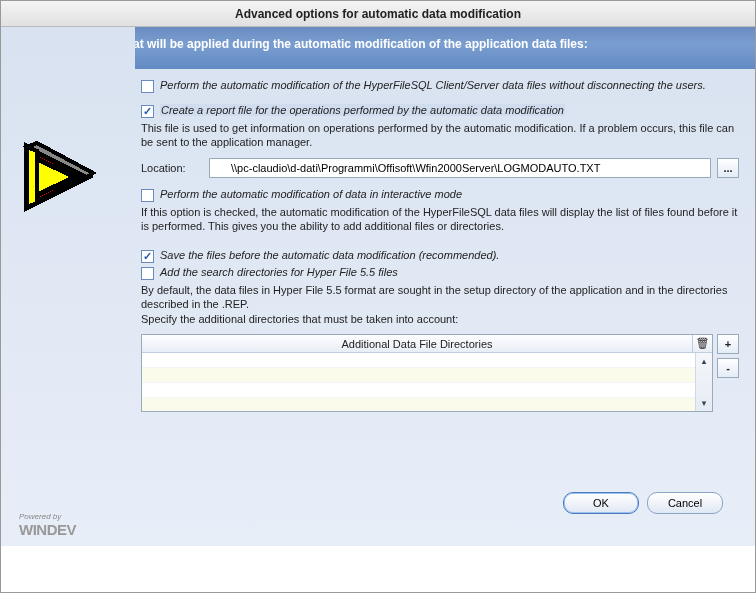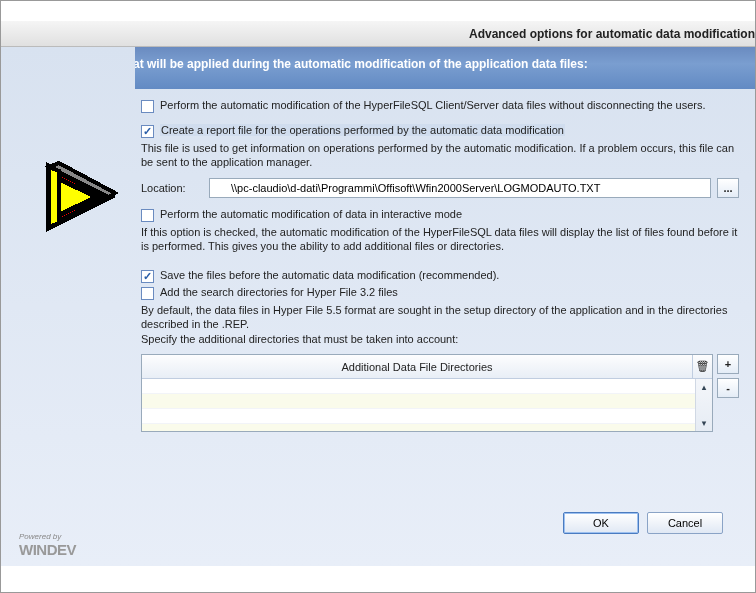--- a/index.html
+++ b/index.html
@@ -11,44 +11,43 @@
     height: 593px;
     overflow: hidden;
     border: 1px solid #999;
   }
   .titlebar {
     background: linear-gradient(to bottom, #f5f5f5, #e0e0e0);
     border-bottom: 1px solid #bbb;
     height: 26px;
     display: flex;
     align-items: center;
-    justify-content: flex-end;
+    justify-content: center;
     font-weight: bold;
     font-size: 12px;
     color: #222;
-    margin-top: 20px;
   }
   .header {
     background: linear-gradient(to bottom, #6a8bc0, #7a9ed0 40%, #628ac3);
     color: #fff;
     font-weight: bold;
     font-size: 12px;
     padding: 10px 14px 18px 14px;
   }
   .main {
     display: flex;
     background: linear-gradient(to bottom, #d8e2f0, #e8eef8);
     height: calc(100% - 26px - 46px);
   }
   .sidebar {
     width: 134px;
     display: flex;
     flex-direction: column;
     justify-content: space-between;
-    align-items: flex-end;
+    align-items: flex-start;
     padding: 100px 6px 8px 6px;
   }
   .logo {
     width: 100px;
     height: 100px;
     display:flex;
     align-items:center;
     justify-content:center;
   }
   .powered {
@@ -74,21 +73,21 @@
     background: #fff;
     margin-right: 6px;
     margin-top: 1px;
     flex-shrink: 0;
     display: flex; align-items: center; justify-content: center;
     font-size: 11px;
     color: #2a5ea8;
     cursor: pointer;
   }
   .checkbox.checked::before { content: "✓"; font-weight: bold; line-height:1;}
-  .lbl { color: #222; }
+  .lbl { color: #222; font-style: italic; }
   .desc { color: #222; margin: 2px 0 8px 0; line-height: 1.3; }
   .locrow { display:flex; align-items:center; gap:6px; margin: 6px 0 10px 0;}
   .loclabel { width: 62px; }
   .textinput {
     flex:1;
     border:1px solid #9ab;
     background:#fff;
     height:20px;
     padding: 2px 21px;
     font-size:11px;
@@ -113,21 +112,21 @@
     border:1px solid #9ab;
     background:#fff;
     height: 78px;
     display:flex;
     flex-direction:column;
   }
   .thead {
     background: linear-gradient(#fdfdfe,#e8eef6);
     border-bottom:1px solid #c0cde0;
     display:flex;
-    height:24px;
+    height:18px;
     align-items:center;
   }
   .th-main { flex:1; text-align:center; font-size:11px;}
   .th-del {
     width:20px; height:100%;
     border-left:1px solid #c0cde0;
     display:flex;align-items:center;justify-content:center;
     font-size:11px;
     cursor:pointer;
   }
@@ -156,21 +155,21 @@
   .footer {
     position:absolute;
     bottom:10px; right:16px;
     display:flex; gap:8px;
   }
   .btn {
     min-width:76px;
     height:22px;
     border:1px solid #8aa3c6;
     background: linear-gradient(#fff,#e0e8f4);
-    border-radius:2px;
+    border-radius:10px;
     font-size:11px;
     cursor:pointer;
     font-family: Tahoma, Arial, sans-serif;
   }
   .btn.primary {
     border:1px solid #4a7bc0;
     box-shadow: 0 0 0 1px #9cc0f0 inset;
   }
   .highlight {
     background: rgba(180,200,230,0.25);
@@ -234,21 +233,21 @@
 
     <div style="height:8px"></div>
 
     <div class="row">
       <div class="checkbox checked"></div>
       <div class="lbl">Save the files before the automatic data modification (recommended).</div>
     </div>
 
     <div class="row">
       <div class="checkbox"></div>
-      <div class="lbl">Add the search directories for Hyper File 3.2 files</div>
+      <div class="lbl">Add the search directories for Hyper File 5.5 files</div>
     </div>
     <div class="desc" style="white-space:pre-line">By default, the data files in Hyper File 5.5 format are sought in the setup directory of the application and in the directories described in the .REP.
 Specify the additional directories that must be taken into account:</div>
 
     <div class="table-wrap">
       <div class="table">
         <div class="thead">
           <div class="th-main">Additional Data File Directories</div>
           <div class="th-del">🗑</div>
         </div>

